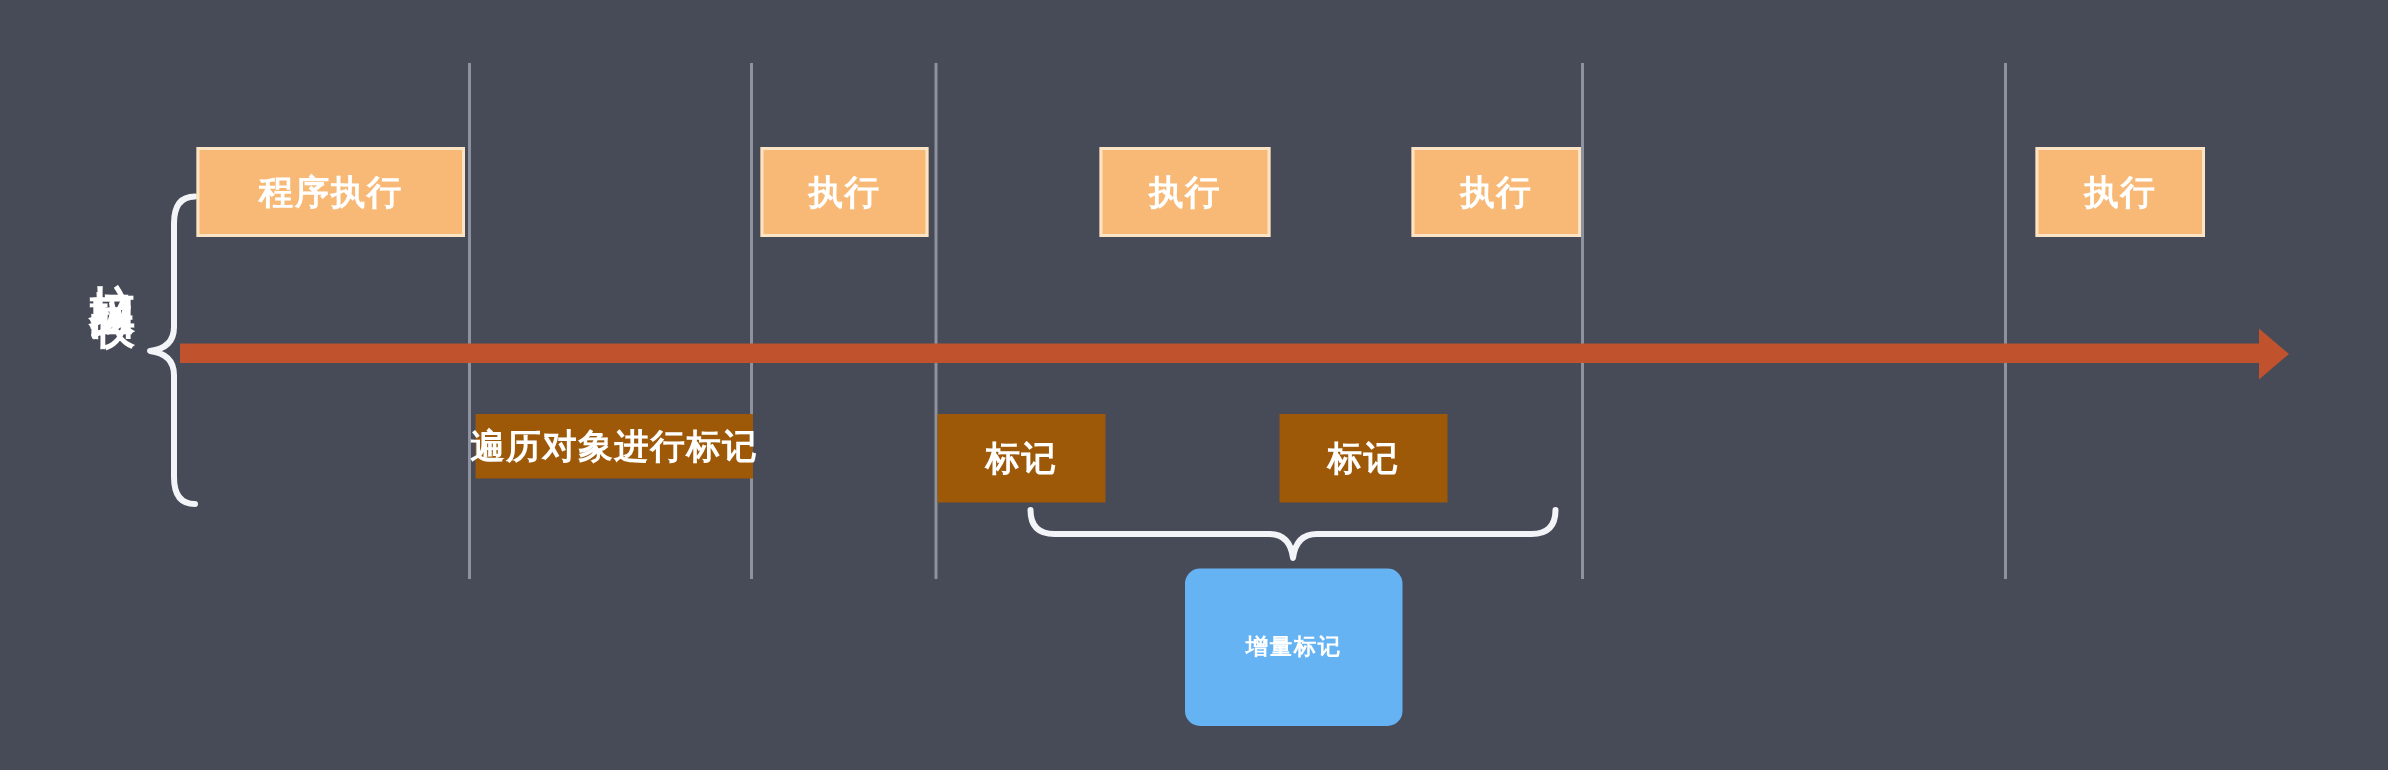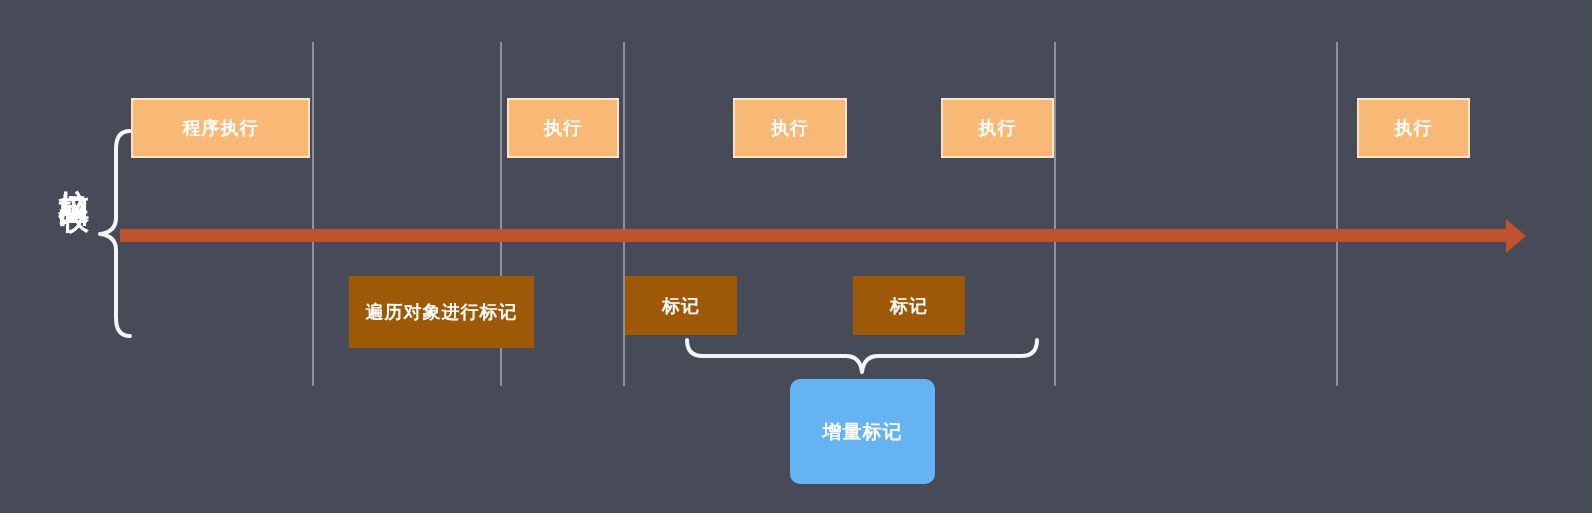--- a/index.html
+++ b/index.html
@@ -19,35 +19,35 @@
     width: 2px;
     background: rgba(201, 206, 216, 0.55);
   }
   .box {
     position: absolute;
     display: flex;
     align-items: center;
     justify-content: center;
     color: #ffffff;
     font-weight: bold;
-    font-size: 18px;
+    font-size: 23px;
     letter-spacing: 1px;
     white-space: nowrap;
   }
   .box.exec {
     background: #F7B975;
     border: 2px solid rgba(255, 243, 224, 0.75);
   }
   .box.mark {
     background: #9D5908;
   }
   .box.callout {
     background: #66B3F4;
     border-radius: 10px;
-    font-size: 19px;
+    font-size: 15px;
   }
   .group-title {
     position: absolute;
     left: 59px;
     top: 165px;
     writing-mode: vertical-rl;
     text-orientation: upright;
     color: #ffffff;
     font-size: 30px;
     font-weight: bold;
@@ -93,21 +93,21 @@
 
   <div class="arrow-shaft"></div>
   <div class="arrow-head"></div>
 
   <div class="box exec" style="left:131px; top:98px; width:179px; height:60px;">程序执行</div>
   <div class="box exec" style="left:507px; top:98px; width:112px; height:60px;">执行</div>
   <div class="box exec" style="left:733px; top:98px; width:114px; height:60px;">执行</div>
   <div class="box exec" style="left:941px; top:98px; width:113px; height:60px;">执行</div>
   <div class="box exec" style="left:1357px; top:98px; width:113px; height:60px;">执行</div>
 
-  <div class="box mark" style="left:317px; top:276px; width:185px; height:72px;margin-left:32px;">遍历对象进行标记</div>
+  <div class="box mark" style="left:317px; top:276px; width:185px; height:43px;">遍历对象进行标记</div>
   <div class="box mark" style="left:625px; top:276px; width:112px; height:59px;">标记</div>
   <div class="box mark" style="left:853px; top:276px; width:112px; height:59px;">标记</div>
 
   <svg class="brace-svg" style="left:683px; top:336px;" width="358" height="42" aria-hidden="true">
     <path d="M4,4 Q4,20 20,20 L163,20 Q177,20 179,36 Q181,20 195,20 L338,20 Q354,20 354,4" fill="none" stroke="#F2F4F8" stroke-width="4" stroke-linecap="round" stroke-linejoin="round"></path>
   </svg>
 
   <div class="box callout" style="left:790px; top:379px; width:145px; height:105px;">增量标记</div>
 
 </div>

